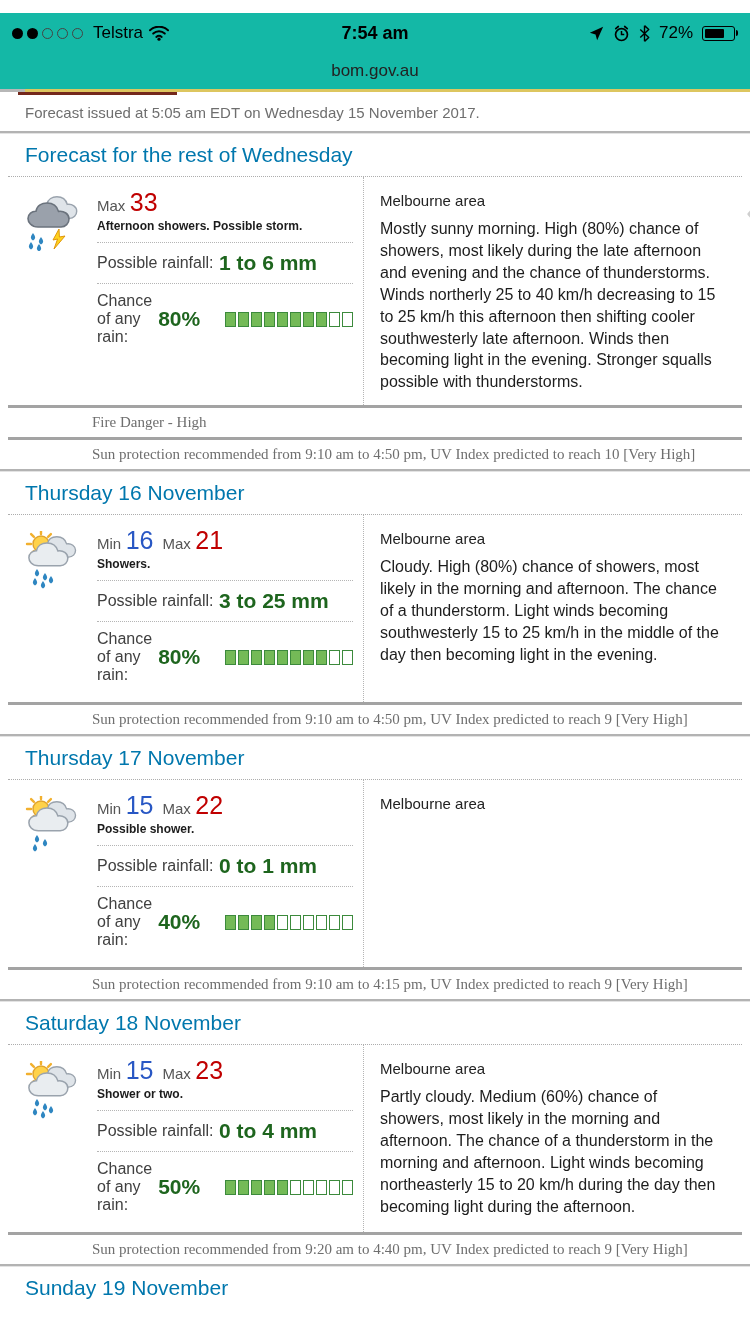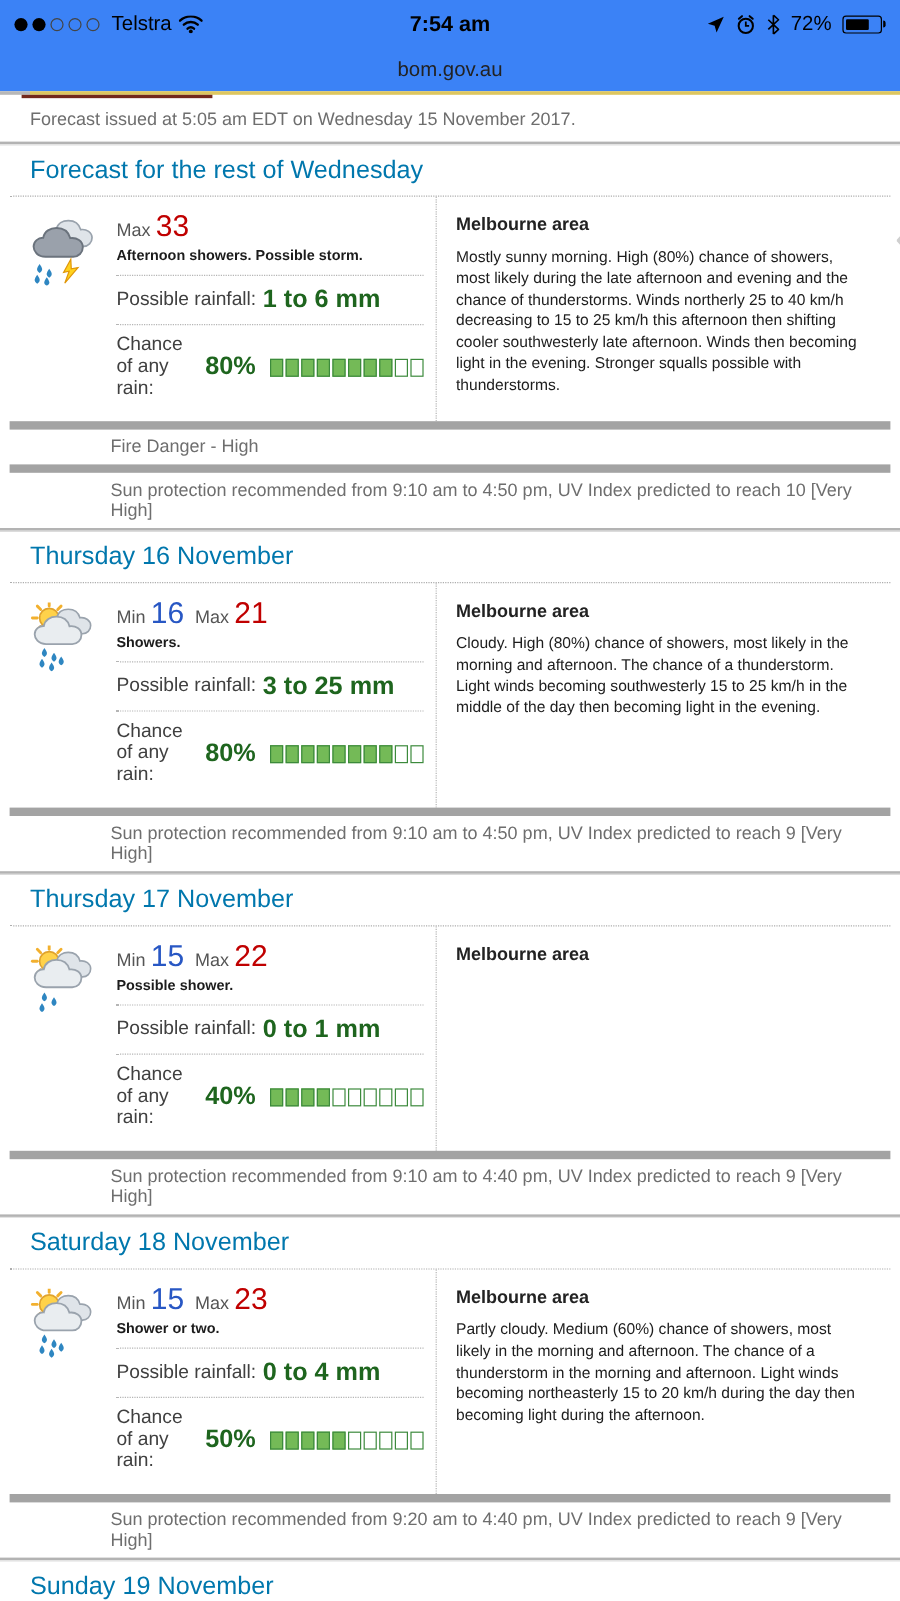--- a/index.html
+++ b/index.html
@@ -3,21 +3,21 @@
 <meta charset="utf-8">
 <style>
   * { margin:0; padding:0; box-sizing:border-box; }
   html,body { width:750px; }
   body {
     height:1334px; overflow:hidden; background:#fff;
     font-family:"Liberation Sans","DejaVu Sans",sans-serif; color:#222;
     position:relative;
   }
   
-  .chrome { background:#3b82f6; }
+  .chrome { background:#14b8a6;margin-top:13px; }
   .status-bar {
     height:40px; display:flex; align-items:center; padding:0 12px;
     font-size:17px; color:#000;
   }
   .sb-left { display:flex; align-items:center; gap:6px; width:270px; }
   .sig-dots { display:flex; align-items:center; gap:4px; margin-right:4px; }
   .dot { width:11px; height:11px; border-radius:50%; }
   .dot.f { background:#000; }
   .dot.e { border:1px solid #444; }
   .sb-time { flex:1; text-align:center; font-weight:700; font-size:18px; }
@@ -44,29 +44,29 @@
   .temps { display:flex; align-items:flex-start; gap:9px; margin-bottom:2px; }
   .lbl { font-size:15px; color:#555; }
   .val { font-size:25px; line-height:1; }
   .min-val { color:var(--min,#2857c4); }
   .max-val { color:var(--max,#c00000); }
   .summary { font-weight:700; font-size:12px; color:#1c1c1c; margin:4px 0 9px; }
   .frow { border-top:1px dotted #b5b5b5; padding:8px 0; display:flex; align-items:center; }
   .lbl2 { font-size:16px; color:#404040; }
   .rf-label { display:inline-block; width:122px; }
   .green-val { font-weight:700; font-size:21px; color:var(--green,#1e651e); }
-  .ch-val { margin:0 12px 0 6px; }
+  .ch-val { margin:0 25px 0 6px; }
   .gauge { display:inline-flex; gap:2px; }
   .cell { width:11px; height:15px; border:1px solid #3c8a3c; background:#fff; }
   .cell.filled { background:var(--gauge,#74ba57); }
   .col-right { flex:1; border-left:1px dotted #b5b5b5; padding:15px 20px 12px 16px; }
-  .area-title { font-size:15px; font-weight:700; margin-bottom:9px; }
-  .area-text { font-size:13px; line-height:1.37; color:#1d1d1d; }
-  .meta { margin:0 8px; border-top:7px solid #a3a3a3; padding:6px 10px 6px 84px;
-    font-size:15px; color:#6e6e6e; }
+  .area-title { font-size:15px; font-weight:400; margin-bottom:9px; }
+  .area-text { font-size:16px; line-height:1.37; color:#1d1d1d; }
+  .meta { margin:0 8px; border-top:3px solid #a3a3a3; padding:6px 10px 6px 84px;
+    font-size:15px; color:#6e6e6e;font-family:Liberation Serif, serif; }
   svg { display:block; }
 </style>
 </head>
 <body>
 
 <div class="chrome">
   <div class="status-bar">
     <div class="sb-left">
       <span class="sig-dots" id="sigDots">
           <span class="dot f"></span>
@@ -313,21 +313,21 @@
                   <span class="cell"></span>
                 </span>
           </div>
         </div>
       </div>
       <div class="col-right">
         <h3 class="area-title">Melbourne area</h3>
       </div>
     </div>
 
-    <div class="meta sun">Sun protection recommended from 9:10 am to 4:40 pm, UV Index predicted to reach 9 [Very High]</div>
+    <div class="meta sun">Sun protection recommended from 9:10 am to 4:15 pm, UV Index predicted to reach 9 [Very High]</div>
   </section>
       <section class="day">
     <div class="sep-thick"></div>
     <h2 class="day-heading">Saturday 18 November</h2>
     <div class="block">
       <div class="col-left">
         <div class="icon-cell weather-icon">
               <svg width="58" height="58" viewBox="0 0 58 58">
                 <line x1="26.0" y1="13.0" x2="30.0" y2="13.0" stroke="#f2b02e" stroke-width="2.4" stroke-linecap="round"></line>
                 <line x1="23.1" y1="20.1" x2="25.9" y2="22.9" stroke="#f2b02e" stroke-width="2.4" stroke-linecap="round"></line>

